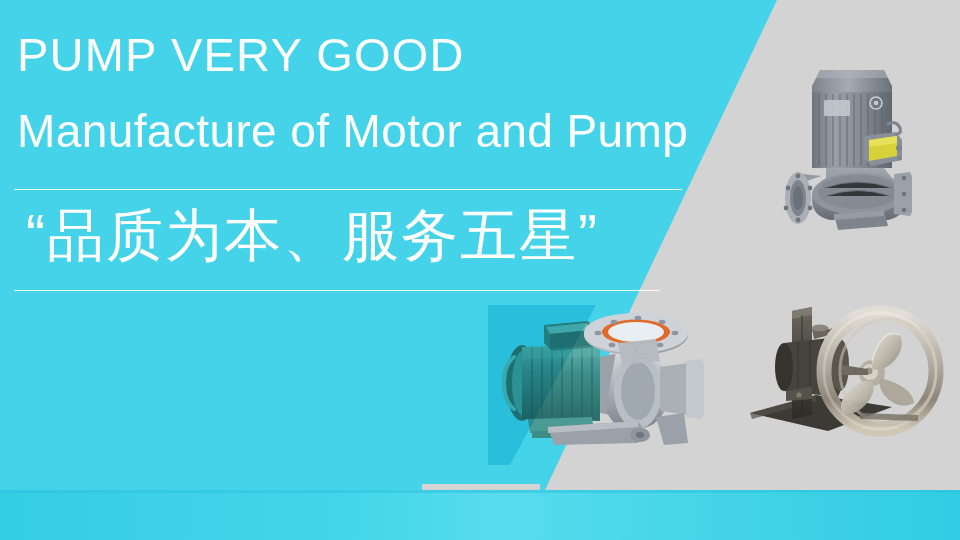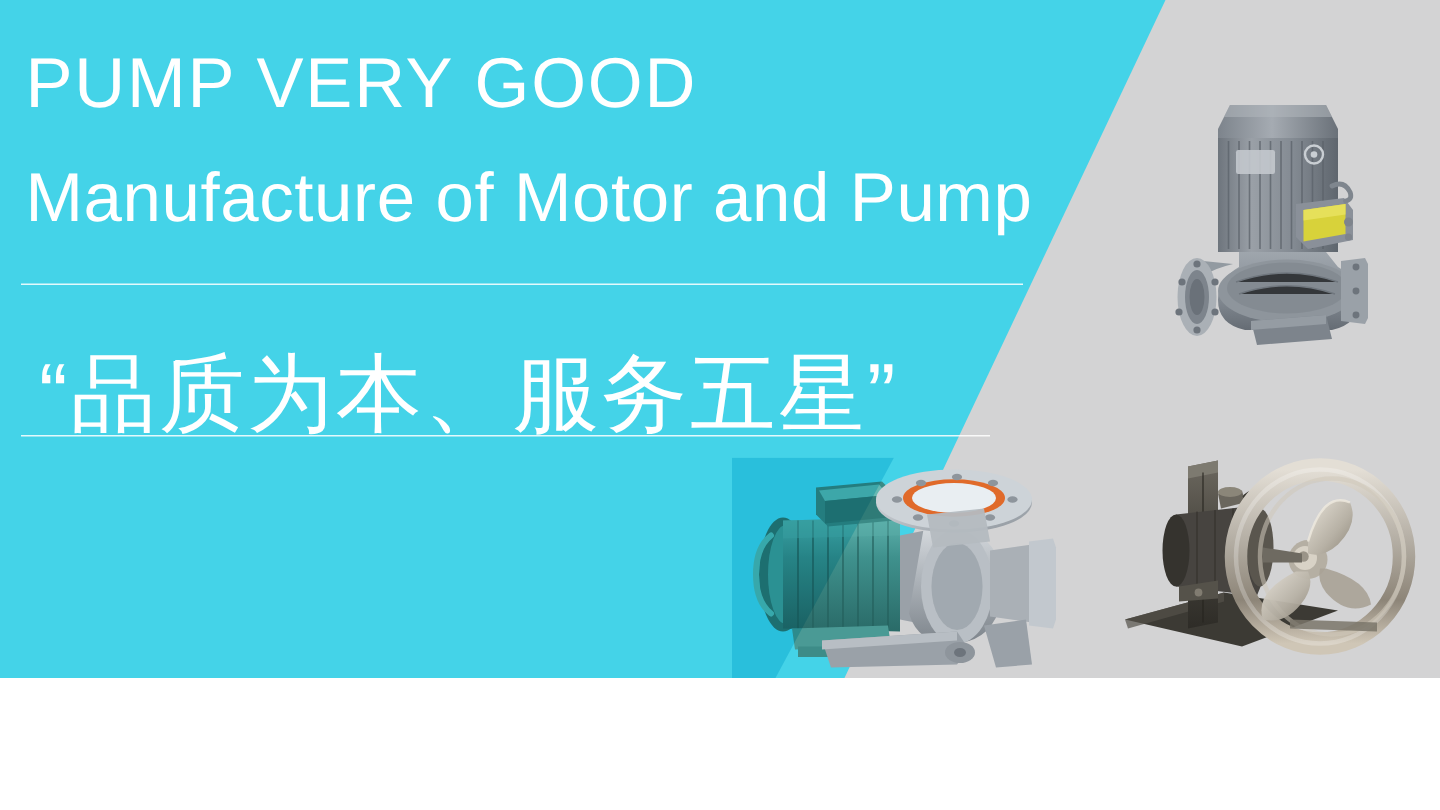--- a/index.html
+++ b/index.html
@@ -8,21 +8,21 @@
     padding: 0;
     background: #ffffff;
   }
   body {
     font-family: "Liberation Sans", "DejaVu Sans", sans-serif;
   }
 
   .banner {
     position: relative;
     width: 960px;
-    height: 452px;
+    height: 540px;
     overflow: hidden;
     background: #737373;
   }
 
   
   .bg-cyan {
     position: absolute;
     inset: 0;
     background: #44d3e8;
   }
@@ -99,21 +99,20 @@
   .slogan {
     position: absolute;
     left: 26px;
     top: 203px;
     font-size: 57px;
     font-weight: 400;
     color: #ffffff;
     line-height: 1.15;
     letter-spacing: 2px;
     white-space: nowrap;
-    margin-top: 28px;
   }
 
   
   .product {
     position: absolute;
   }
   .product svg { display: block; }
 
   .product-inline-pump { left: 768px; top: 48px; width: 180px; height: 190px; }
   .product-centrifugal { left: 488px; top: 305px; width: 230px; height: 160px; }

